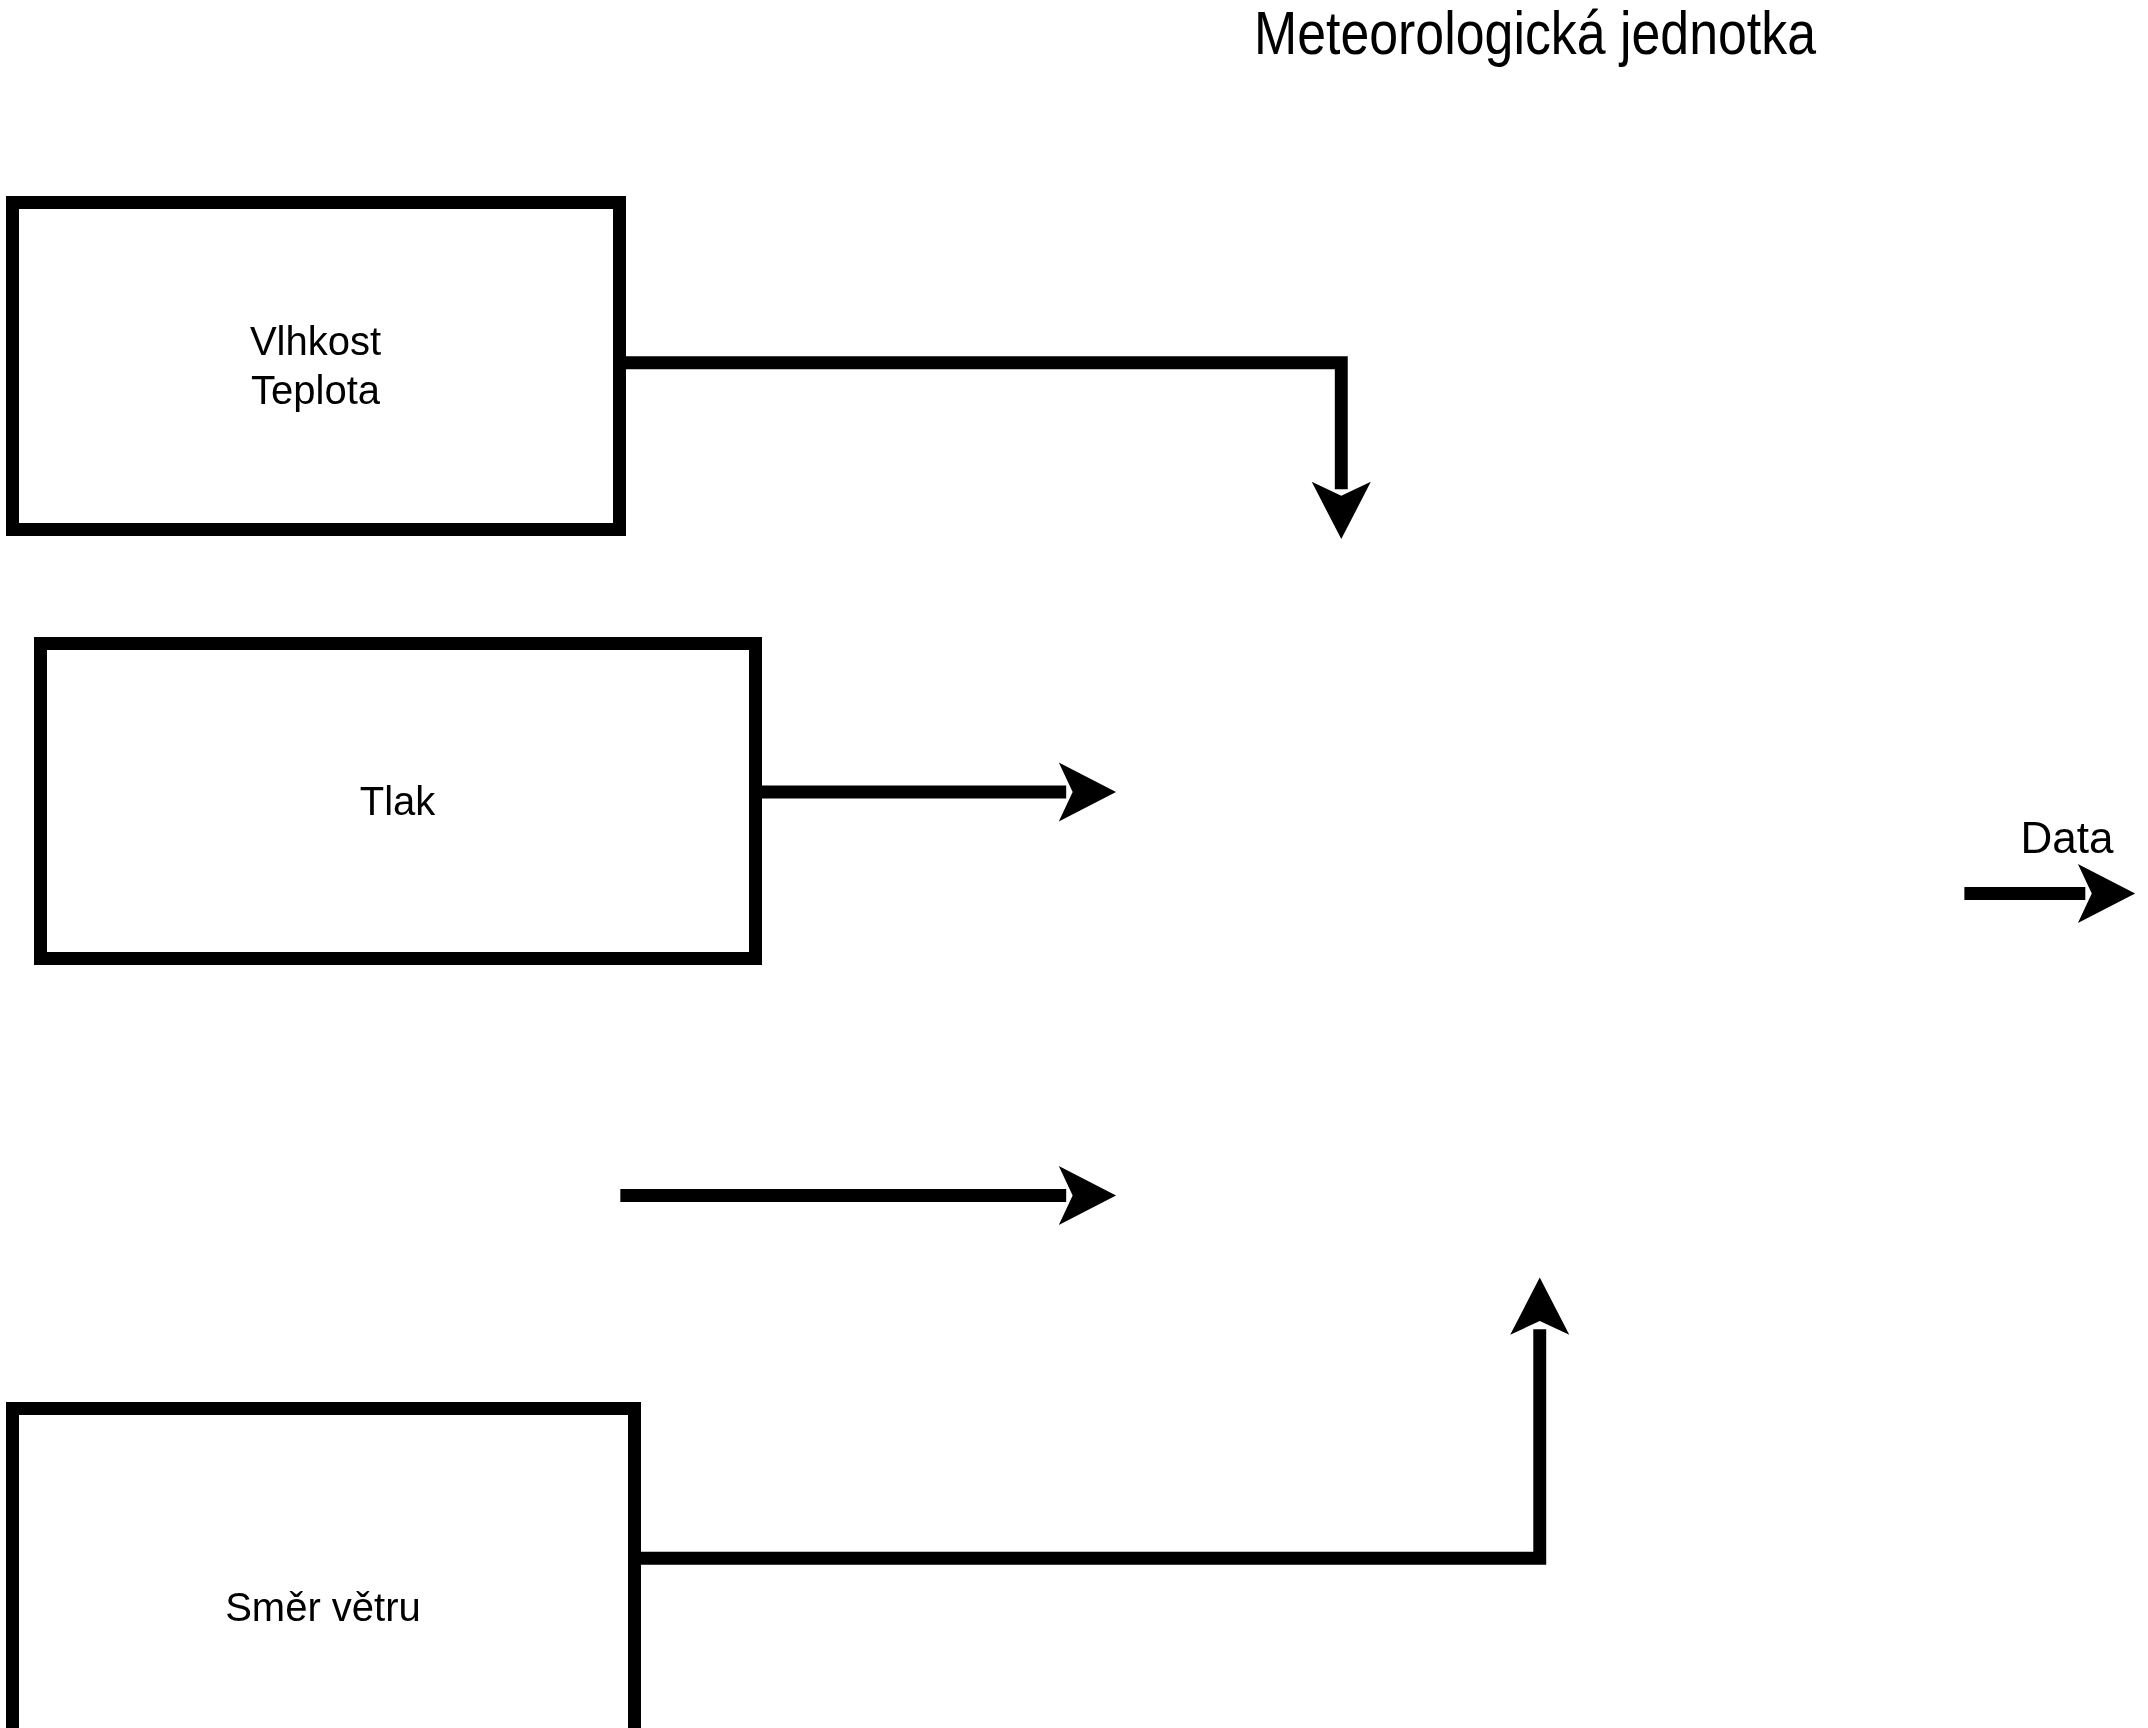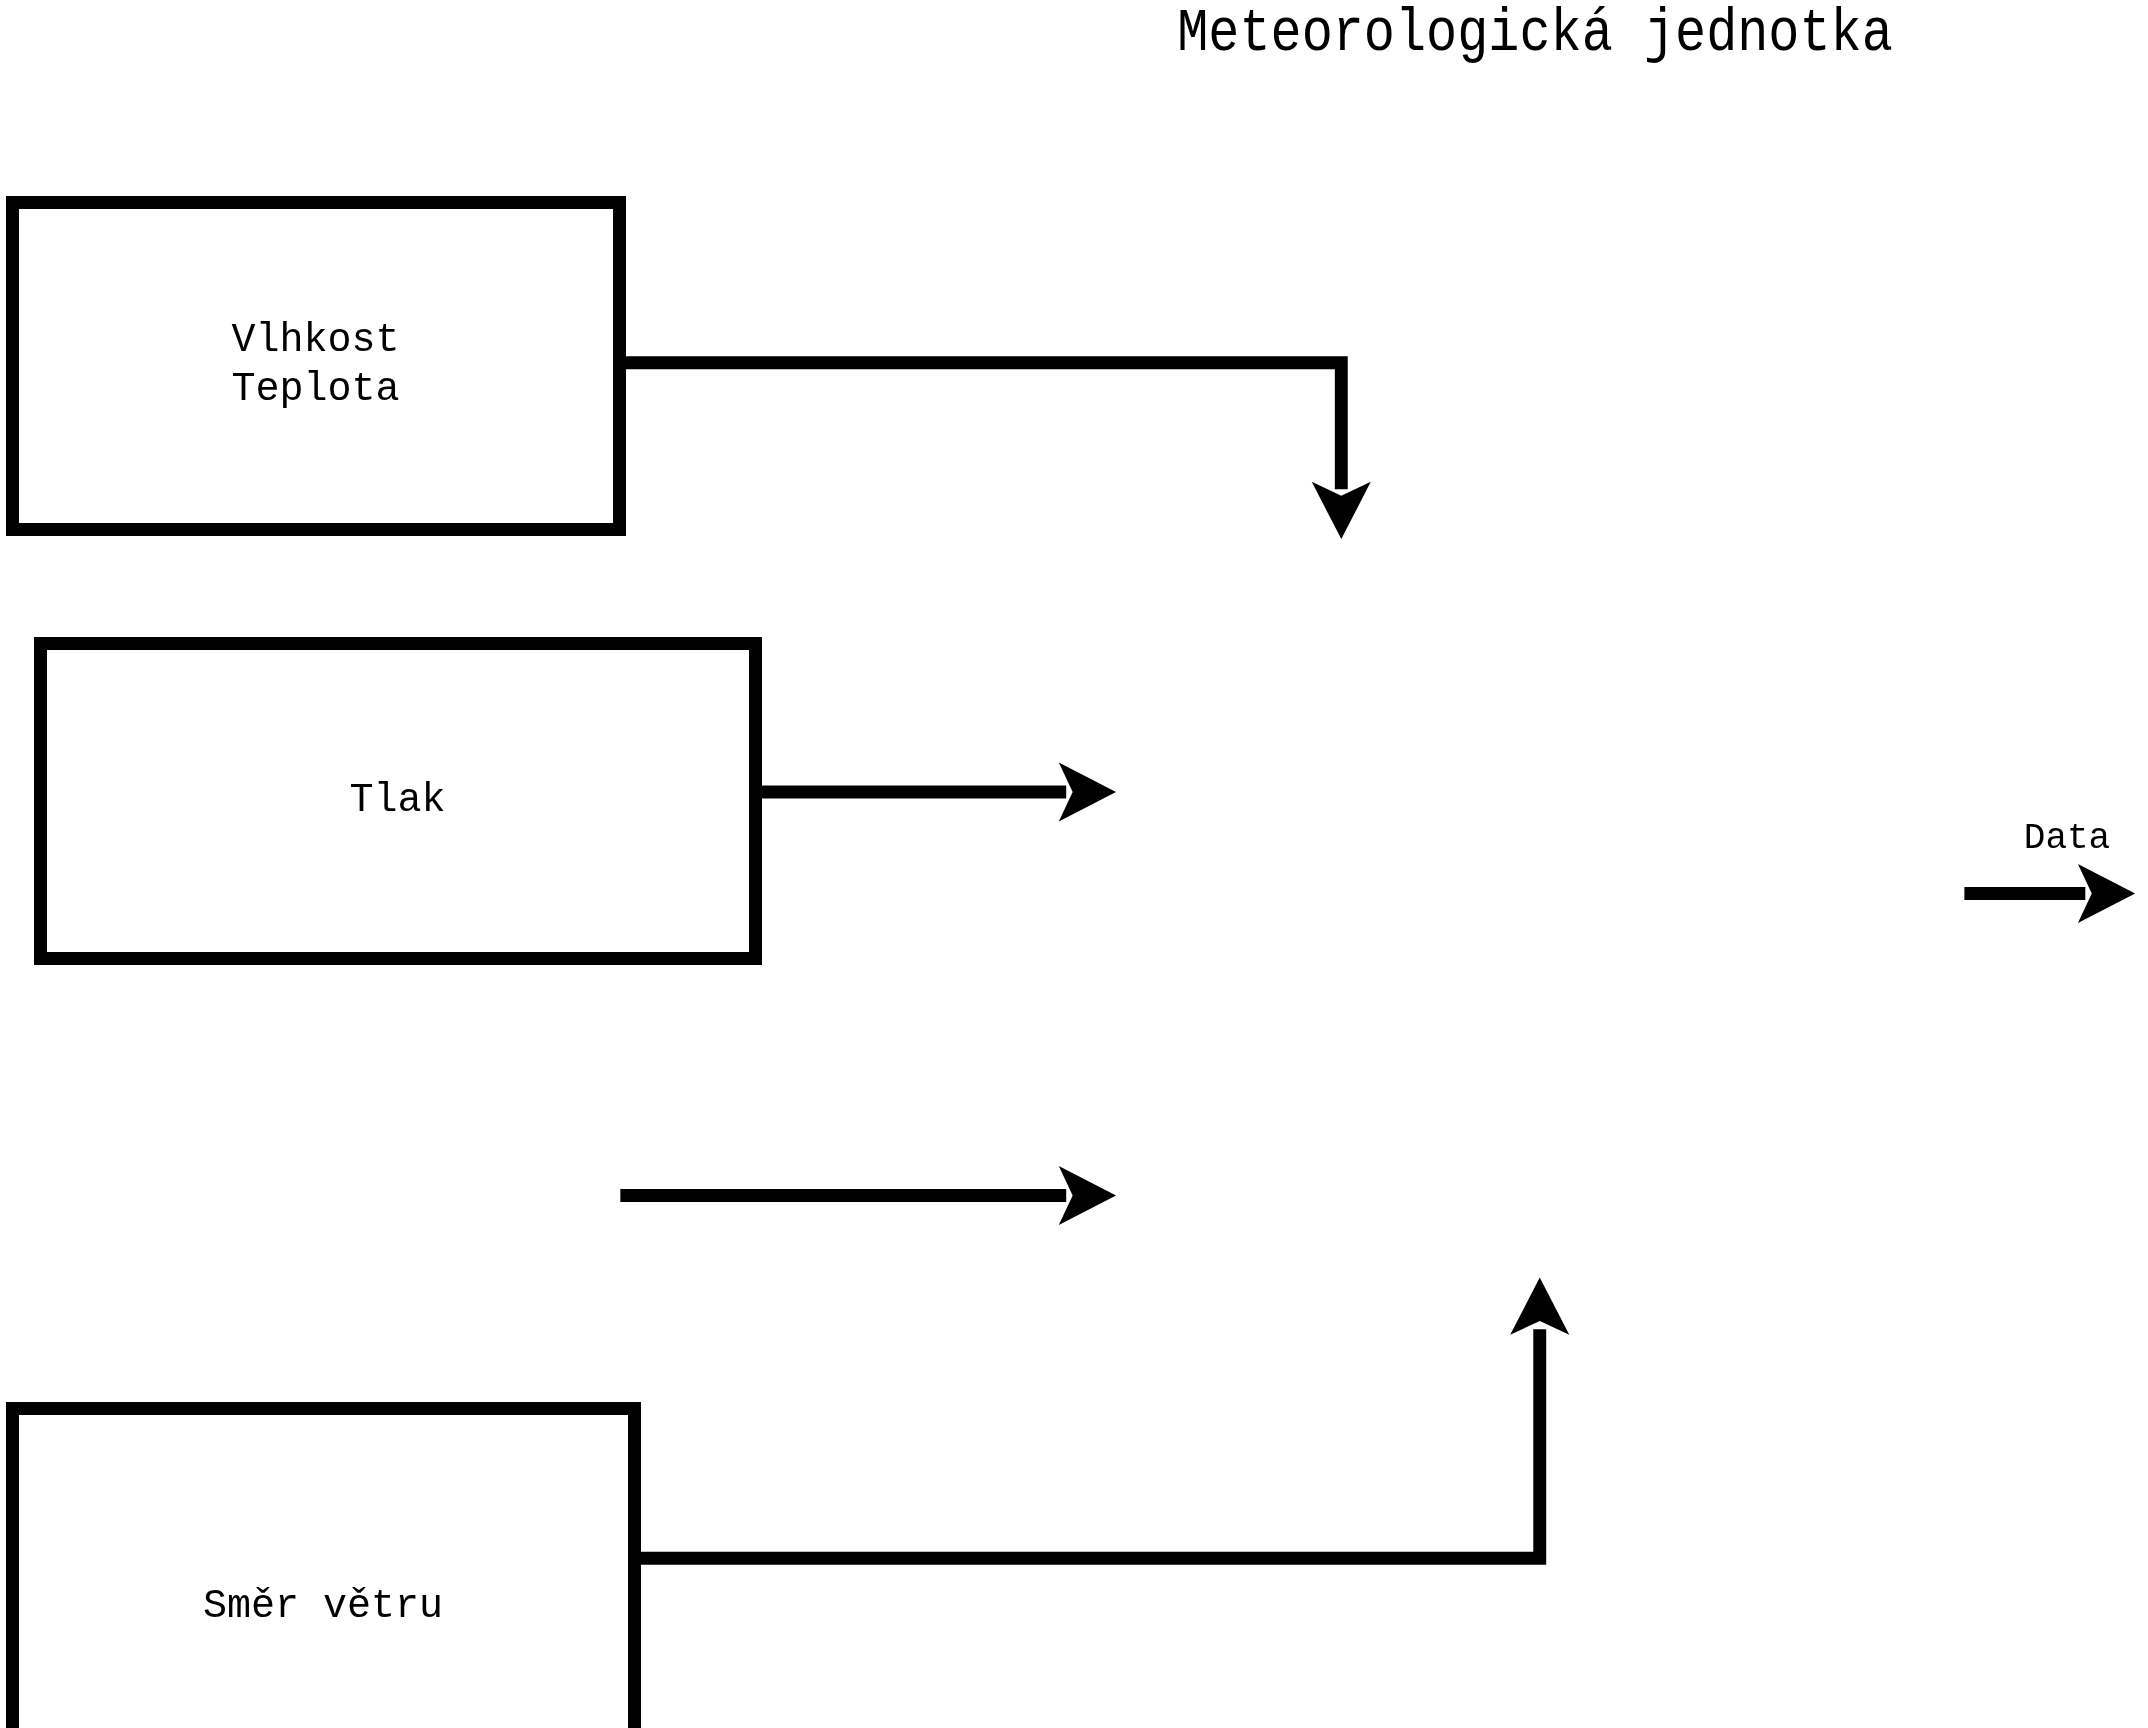--- a/index.html
+++ b/index.html
@@ -5,21 +5,21 @@
   html, body {
     margin: 0;
     padding: 0;
     background: #ffffff;
   }
   #canvas {
     position: relative;
     width: 2149px;
     height: 1729px;
     background: #ffffff;
-    font-family: Liberation Mono, monospace;
+    font-family: Liberation Sans, sans-serif;
     color: #000000;
     overflow: hidden;
   }
   #title {
     position: absolute;
     top: 0px;
     left: 1535px;
     transform: translateX(-50%);
     font-size: 61px;
     line-height: 1.1;
@@ -48,21 +48,21 @@
   #box-smer-vetru      { left: 5.5px;    top: 1402px; width: 635px; height: 410px; }
   #box-cpu {
     left: 1119px; top: 540px; width: 854px; height: 734px;
     border-width: 14.8px;
   }
   #data-label {
     position: absolute;
     left: 2067px;
     top: 838px;
     transform: translate(-50%, -50%);
-    font-size: 36px;
+    font-size: 44px;
     white-space: nowrap;
   }
   #connectors {
     position: absolute;
     left: 0;
     top: 0;
     width: 2149px;
     height: 1729px;
   }
   .shaft {

